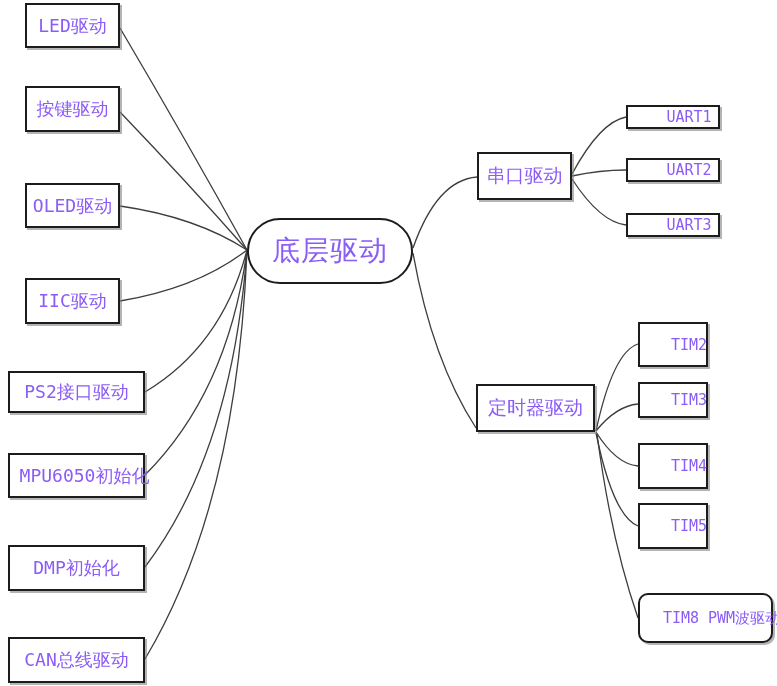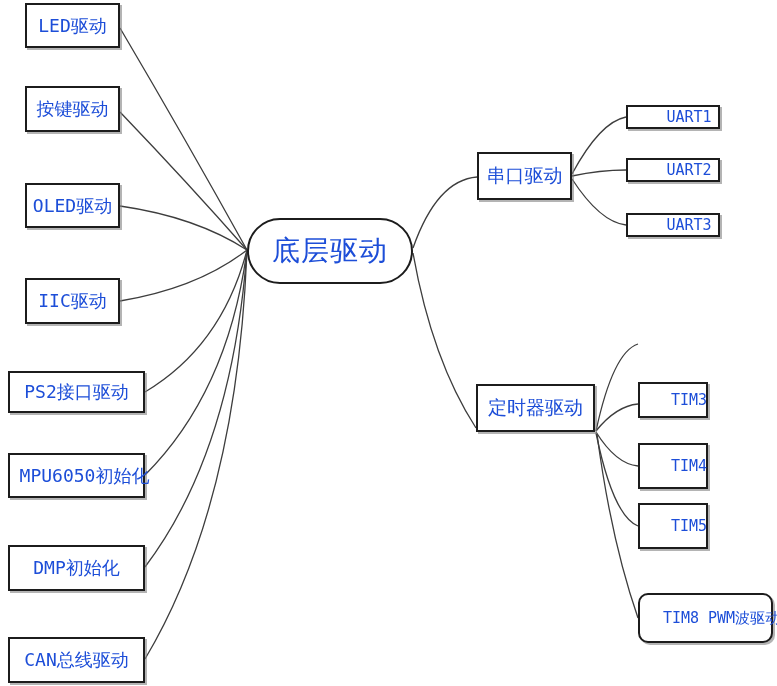--- a/index.html
+++ b/index.html
@@ -25,21 +25,21 @@
   .node {
     position: absolute;
     z-index: 1;
     box-sizing: border-box;
     display: flex;
     align-items: center;
     justify-content: center;
     background: #ffffff;
     border: 2px solid #1c1c1c;
     box-shadow: 2px 2px 0 rgba(130,130,130,0.6);
-    color: #1d4ed8;
+    color: #8b5cf6;
     font-size: 18px;
     white-space: nowrap;
     cursor: default;
   }
   .node.small { font-size: 15px; padding-left: 32px; }
   .node.mid   { font-size: 19px; }
   .node.root {
     border-radius: 34px;
     border-width: 2px;
     box-shadow: none;
@@ -83,18 +83,19 @@
   <div class="node" style="left:8px; top:637px; width:137px; height:46px;">CAN总线驱动</div>
 
   <div class="node root" style="left:247px; top:218px; width:166px; height:66px;">底层驱动</div>
 
   <div class="node mid" style="left:477px; top:152px; width:95px; height:48px;">串口驱动</div>
   <div class="node small" style="left:626px; top:105px; width:94px; height:24px;">UART1</div>
   <div class="node small" style="left:626px; top:158px; width:94px; height:24px;">UART2</div>
   <div class="node small" style="left:626px; top:213px; width:94px; height:24px;">UART3</div>
 
   <div class="node mid" style="left:476px; top:384px; width:119px; height:48px;">定时器驱动</div>
+  <div class="node small" style="left:638px; top:322px; width:70px; height:45px;">TIM2</div>
   <div class="node small" style="left:638px; top:382px; width:70px; height:36px;">TIM3</div>
   <div class="node small" style="left:638px; top:443px; width:70px; height:46px;">TIM4</div>
   <div class="node small" style="left:638px; top:503px; width:70px; height:46px;">TIM5</div>
   <div class="node small" style="left:638px; top:593px; width:135px; height:50px;border-radius:10px;">TIM8 PWM波驱动</div>
 
 </div>
 
 </body></html>

